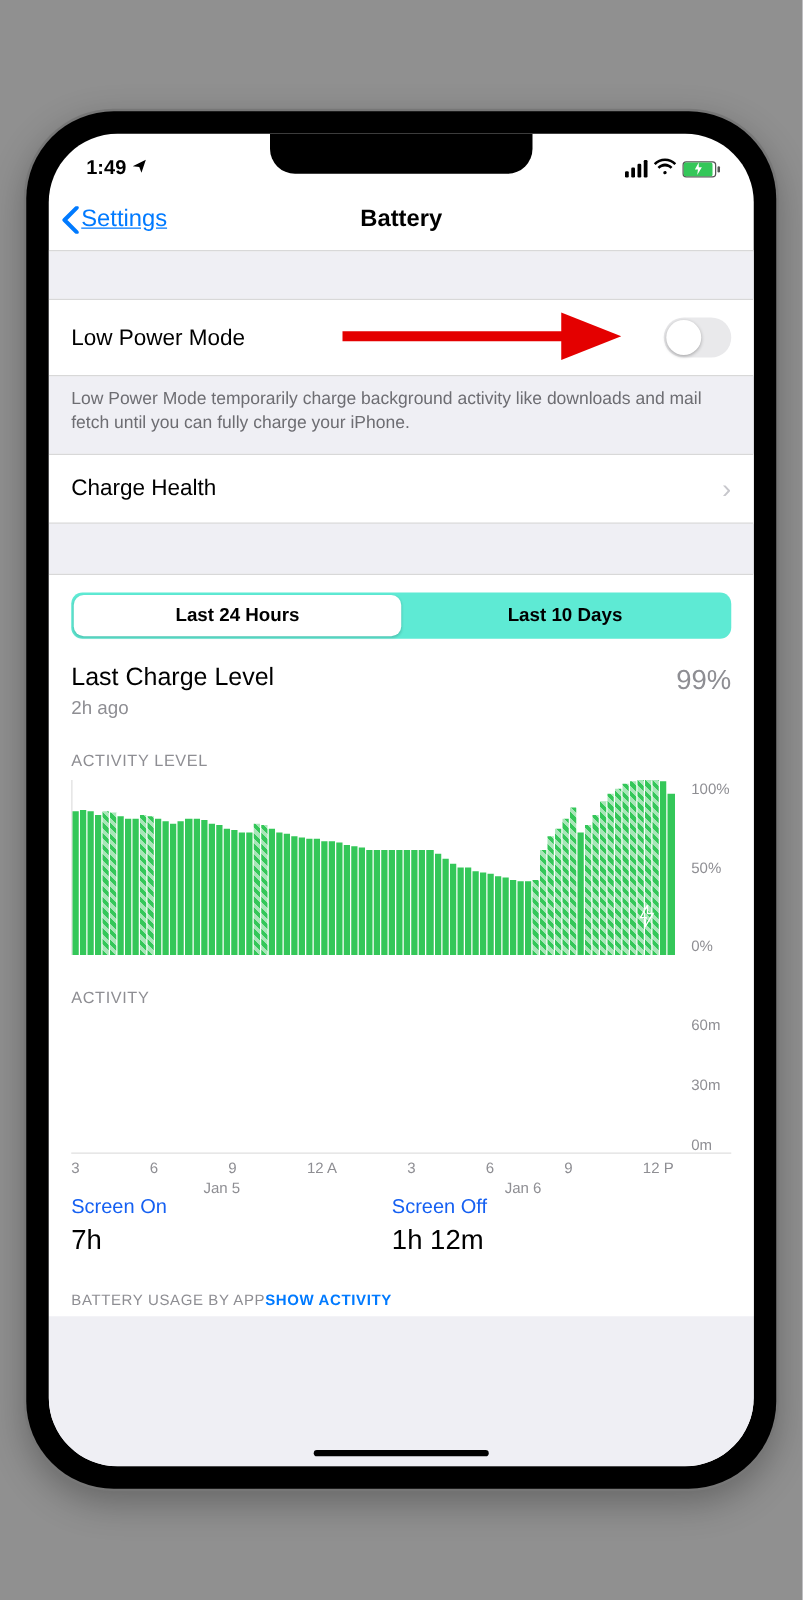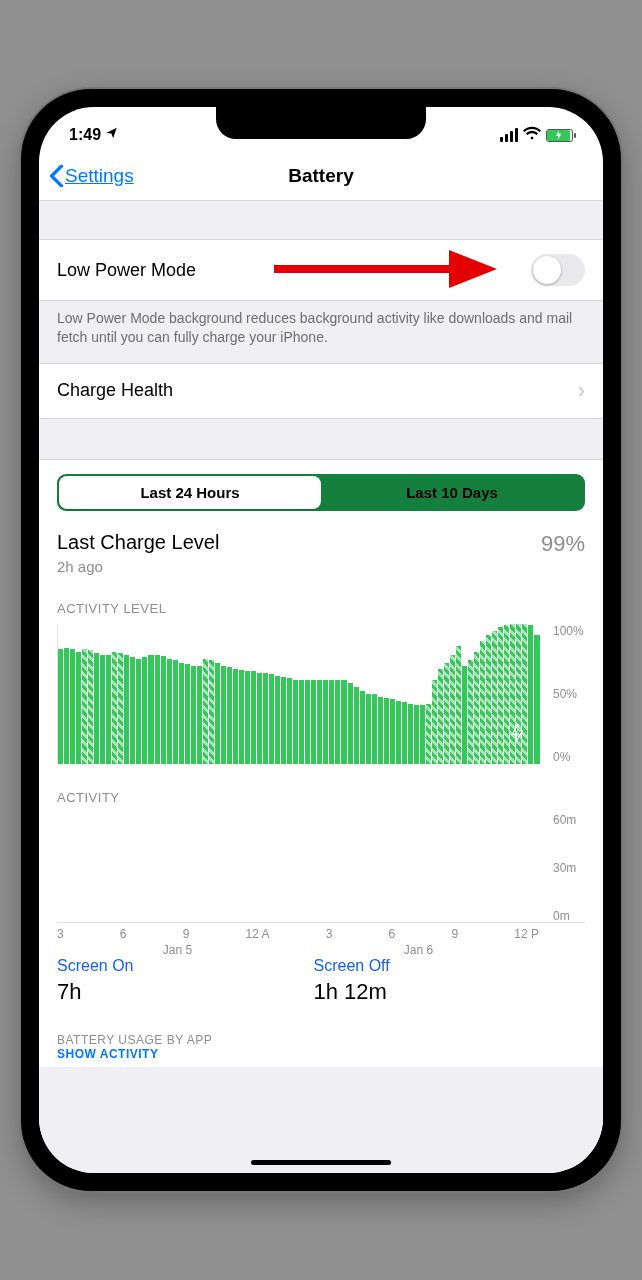--- a/index.html
+++ b/index.html
@@ -107,21 +107,21 @@
       position: absolute; pointer-events: none; z-index: 50;
     }
 
     .card {
       background:#fff;border-top:1px solid #d8d8d8;
       margin-top: 40px;
       padding: 14px 18px 0;
     }
 
     .seg {
-      display:flex;background:#15803d;border-radius:9px;padding:2px;
+      display:flex;background:#5eead4;border-radius:9px;padding:2px;
     }
     .seg > div{
       flex:1;text-align:center;padding:8px 0;font-size:15px;font-weight:600;border-radius:8px;
     }
     .seg .active{background:#fff;box-shadow:0 1px 2px rgba(0,0,0,.15);}
 
     .charge-row {
       display:flex;justify-content:space-between;align-items:flex-start;margin-top:20px;
     }
     .charge-row h3{font-size:20px;font-weight:400}
@@ -153,22 +153,22 @@
     .xaxis2 { display:flex; font-size:12px; color:#8e8e93; padding-right:46px; justify-content: space-around; margin-top:2px;}
 
     .legend {
       display:flex; gap: 40px;
     }
     .legend .l-title { color:#1560F2; font-size:16px; }
     .legend .l-val { font-size:22px; margin-top:4px; }
     .legend .col2 { margin-left: 140px; }
 
     .footer-row {
-      display:flex;justify-content:space-between;margin-top:28px;
-      font-size:12px;color:#8e8e93;letter-spacing:.5px;padding-bottom:6px;flex-direction:column;
+      display:flex;justify-content:flex-start;margin-top:28px;
+      font-size:12px;color:#8e8e93;letter-spacing:.5px;padding-bottom:6px;
     }
     .footer-row .show{color:#007aff;font-weight:600;}
 
     .home-ind {
       position:absolute;bottom:8px;left:50%;transform:translateX(-50%);
       width:140px;height:5px;border-radius:3px;background:#000;z-index:10;
     }
   </style>
 </head>
 <body>
@@ -223,21 +223,21 @@
         <span>Low Power Mode</span>
         <span class="toggle">
             <span class="knob"></span>
           </span>
 
         <svg class="arrow-annot" style="left:230px;top:4px" width="230" height="50" viewBox="0 0 230 50">
           <line x1="5" y1="25" x2="185" y2="25" stroke="#e40000" stroke-width="8"></line>
           <polygon points="180,6 228,25 180,44" fill="#e40000"></polygon>
         </svg>
       </div>
-      <div class="desc">Low Power Mode background reduces background activity like downloads and mail fetch until you can fully charge your iPhone.</div>
+      <div class="desc">Low Power Mode temporarily charge background activity like downloads and mail fetch until you can fully charge your iPhone.</div>
 
       <div class="cell">
         <span>Charge Health</span>
         <span class="chev">›</span>
       </div>
 
       <div class="card">
         <div class="seg">
           <div class="active">Last 24 Hours</div>
           <div>Last 10 Days</div>

